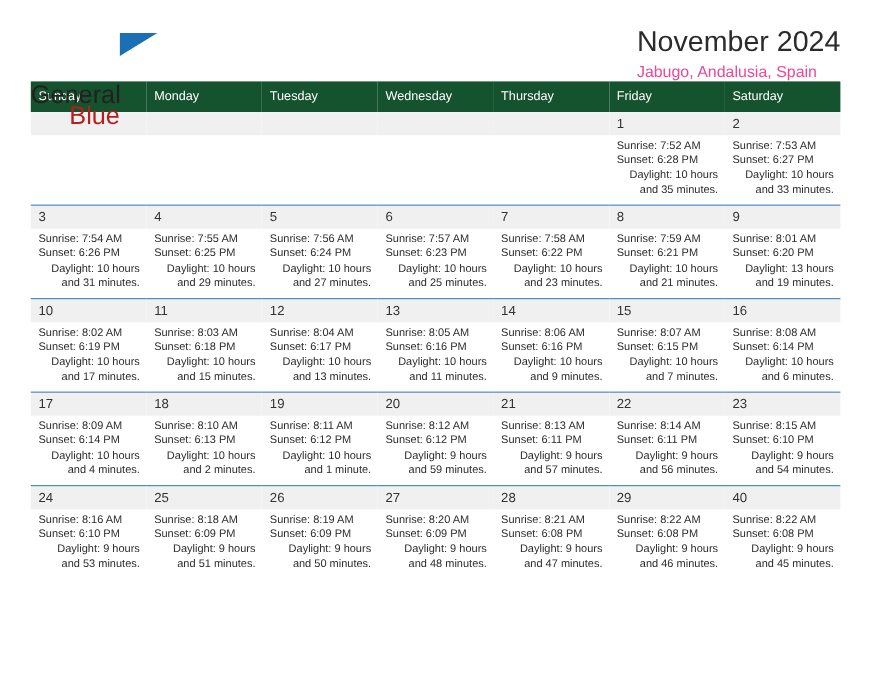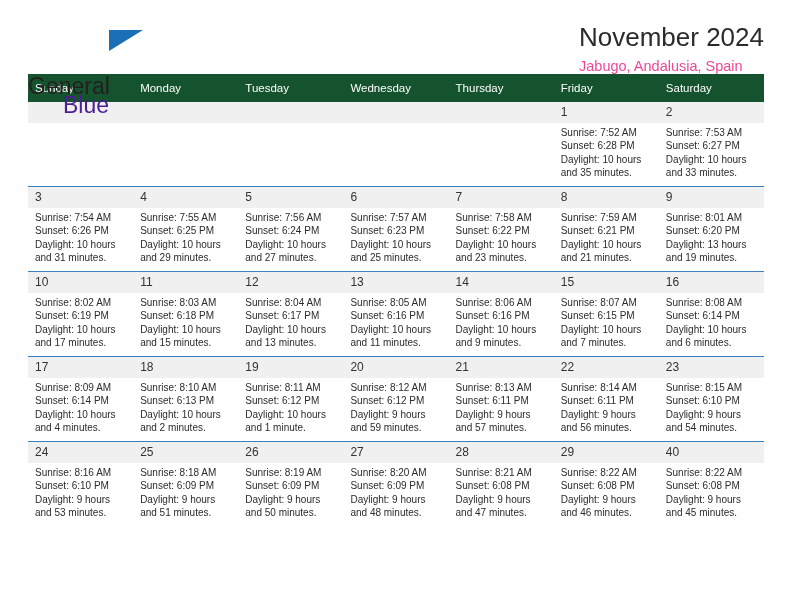--- a/index.html
+++ b/index.html
@@ -39,21 +39,21 @@
   .brand-line1 {
     font-size: 23px;
     color: #231f20;
     letter-spacing: 0px;
     line-height: 24px;
     font-weight: 400;
     margin-top: 48px;
   }
   .brand-line2 {
     font-size: 23px;
-    color: #4c1d95;
+    color: #b91c1c;
     line-height: 22px;
     margin-left: 35px;
     margin-top: -4px;
     font-weight: 400;
   }
   .brand-triangle {
     position: absolute;
     left: 81px;
     top: 30px;
     width: 0;
@@ -122,20 +122,21 @@
     padding: 3px 6px 0 7px;
     font-size: 10px;
     line-height: 13.4px;
     color: #2b2b2b;
   }
   .details div {
     white-space: nowrap;
   }
   .details .daylight {
     white-space: normal;
+    text-align: right;
   }
 </style>
 </head>
 <body>
 
 <div class="page">
 
   <div class="header">
 
     <div class="brand">

